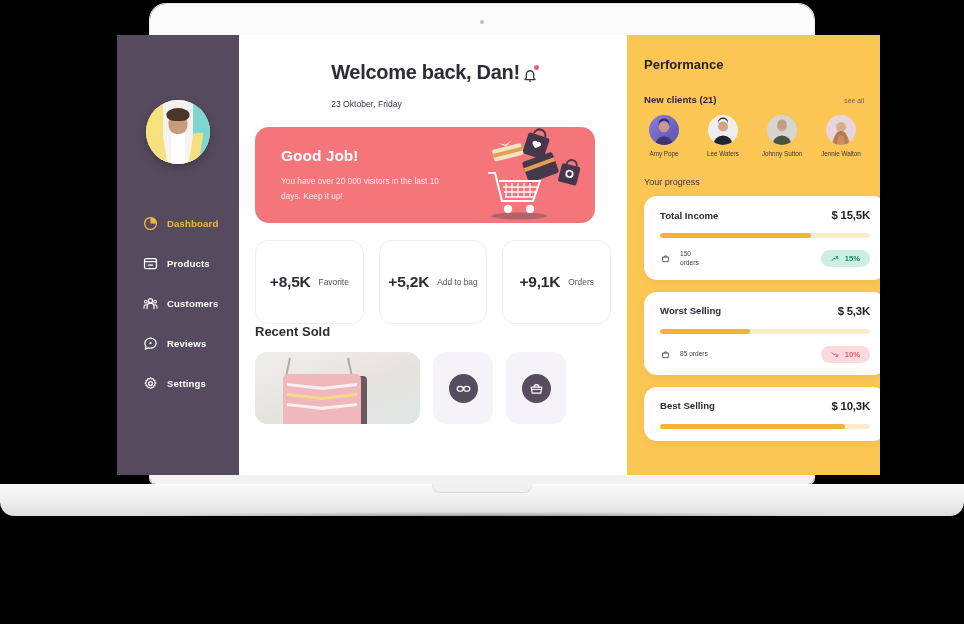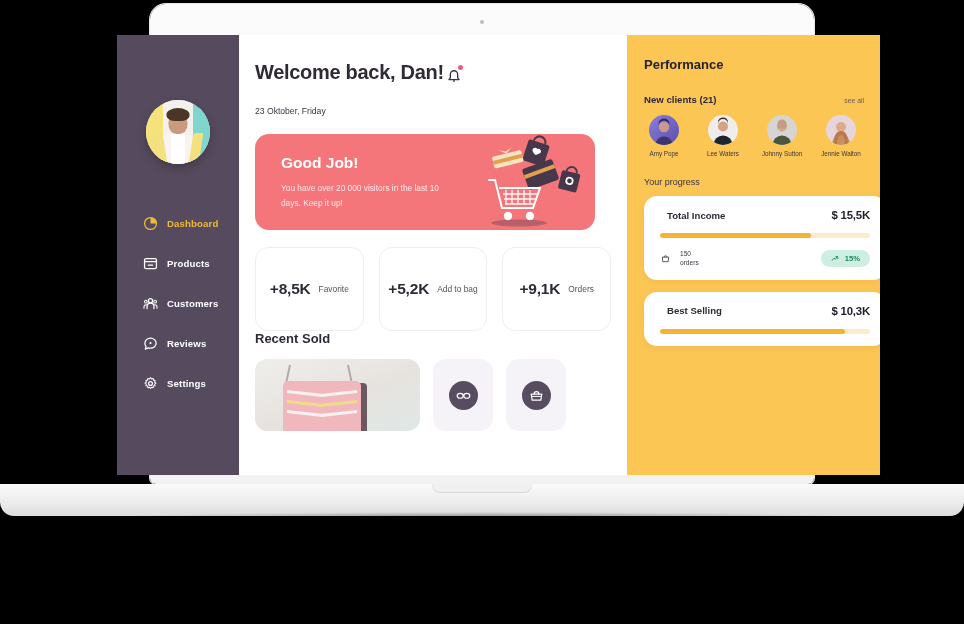--- a/index.html
+++ b/index.html
@@ -63,24 +63,24 @@
 
   .nav { position:absolute; left:12px; top:168px; width:100%; }
   .nav-item { display:flex; align-items:center; height:40px; padding-left:14px;
     gap:9px; cursor:pointer; }
   .nav-ico { width:15px; height:15px; flex:0 0 15px; display:block; }
   .nav-label { font-size:9.6px; font-weight:bold; color:#ffffff; letter-spacing:.15px; }
   .nav-item.active .nav-label { color:#f2b93b; }
 
   
   .main { flex:1 1 auto; background:#fff; position:relative; padding:26px 0 0 16px; }
-  .welcome-row { display:flex; align-items:flex-start; justify-content:flex-start;
+  .welcome-row { display:flex; align-items:flex-start; justify-content:center;
     padding-right:11px; }
   .welcome-title { font-size:20px; font-weight:bold; color:#2f2a35; letter-spacing:-.3px; }
-  .welcome-date { font-size:8.6px; color:#3a3340; margin-top:22px; font-weight:500; }
+  .welcome-date { font-size:8.6px; color:#3a3340; margin-top:15px; font-weight:500; }
   .bell { width:20px; height:22px; margin-top:4px; position:relative; cursor:pointer; }
   .bell-dot { position:absolute; right:1px; top:0px; width:5px; height:5px;
     border-radius:50%; background:#ef5a7a; }
 
   .banner { margin-top:18px; margin-right:32px; height:96px; border-radius:14px;
     background:#f4767a; position:relative; overflow:hidden; padding:20px 0 0 26px; }
   .banner-title { font-size:15.5px; font-weight:bold; color:#fff; }
   .banner-text { font-size:8.3px; color:#ffe7e7; line-height:1.85; margin-top:9px;
     max-width:180px; }
   .banner-art { position:absolute; right:6px; top:-2px; width:120px; height:100px; }
@@ -127,21 +127,21 @@
   .client { width:40px; display:flex; flex-direction:column; align-items:center; gap:5px;
     cursor:pointer; }
   .cav { width:30px; height:30px; border-radius:50%; overflow:hidden; position:relative; }
   .cname { font-size:6.3px; color:#3b3340; white-space:nowrap; }
 
   .prog-label { font-size:9px; color:#3b3340; margin-top:20px; font-weight:500; }
   .pcards { margin-top:9px; }
   .pcard { background:#fff; border-radius:13px; margin-right:-6px; padding:13px 16px 12px 16px;
     margin-bottom:12px; box-shadow:0 2px 7px rgba(150,110,20,.10); }
   .pcard-top { display:flex; align-items:center; justify-content:space-between; }
-  .pcard-name { font-size:9.6px; font-weight:bold; color:#2f2a35;margin-left:7px; }
+  .pcard-name { font-size:9.6px; font-weight:bold; color:#2f2a35; }
   .pcard-val { font-size:11.4px; font-weight:bold; color:#221d28; letter-spacing:-.2px; }
   .track { height:5px; border-radius:3px; background:#fdeccb; margin-top:12px;
     overflow:hidden; }
   .fill { height:100%; border-radius:3px; background:#f4b333; }
   .pcard-bot { display:flex; align-items:center; justify-content:space-between;
     margin-top:12px; }
   .orders { display:flex; align-items:center; gap:9px; }
   .orders-text { font-size:6.6px; color:#3d3743; line-height:1.35; }
   .badge { display:flex; align-items:center; gap:5px; border-radius:9px;
     padding:4px 10px; font-size:7.6px; font-weight:bold; }
@@ -410,20 +410,45 @@
             <div class="badge up">
               <svg viewBox="0 0 24 24" width="9" height="9">
                 <path d="M3 17 l5-6 4 3 5-7" fill="none" stroke="#1f8a62" stroke-width="2.4" stroke-linecap="round" stroke-linejoin="round"></path>
                 <path d="M13 7 h5 v5" fill="none" stroke="#1f8a62" stroke-width="2.4" stroke-linecap="round" stroke-linejoin="round"></path>
               </svg>
               <span>15%</span>
             </div>
           </div>
         </div>
 
+        <div class="pcard">
+          <div class="pcard-top">
+            <span class="pcard-name">Worst Selling</span>
+            <span class="pcard-val">$  5,3K</span>
+          </div>
+          <div class="track">
+            <div class="fill" style="width: 43%;"></div>
+          </div>
+          <div class="pcard-bot">
+            <div class="orders">
+              <svg viewBox="0 0 24 24" width="11" height="11">
+                <path d="M5 9 h14 l-1.2 10 H6.2 Z" fill="none" stroke="#3d3743" stroke-width="1.8" stroke-linejoin="round"></path>
+                <path d="M9 9 a3 3 0 0 1 6 0" fill="none" stroke="#3d3743" stroke-width="1.8"></path>
+              </svg>
+              <div class="orders-text">85 orders</div>
+            </div>
+            <div class="badge down">
+              <svg viewBox="0 0 24 24" width="9" height="9">
+                <path d="M3 7 l5 6 4-3 5 7" fill="none" stroke="#e8576d" stroke-width="2.4" stroke-linecap="round" stroke-linejoin="round"></path>
+                <path d="M13 17 h5 v-5" fill="none" stroke="#e8576d" stroke-width="2.4" stroke-linecap="round" stroke-linejoin="round"></path>
+              </svg>
+              <span>10%</span>
+            </div>
+          </div>
+        </div>
 
         <div class="pcard">
           <div class="pcard-top">
             <span class="pcard-name">Best Selling</span>
             <span class="pcard-val">$ 10,3K</span>
           </div>
           <div class="track">
             <div class="fill" style="width: 88%;"></div>
           </div>
         </div>

